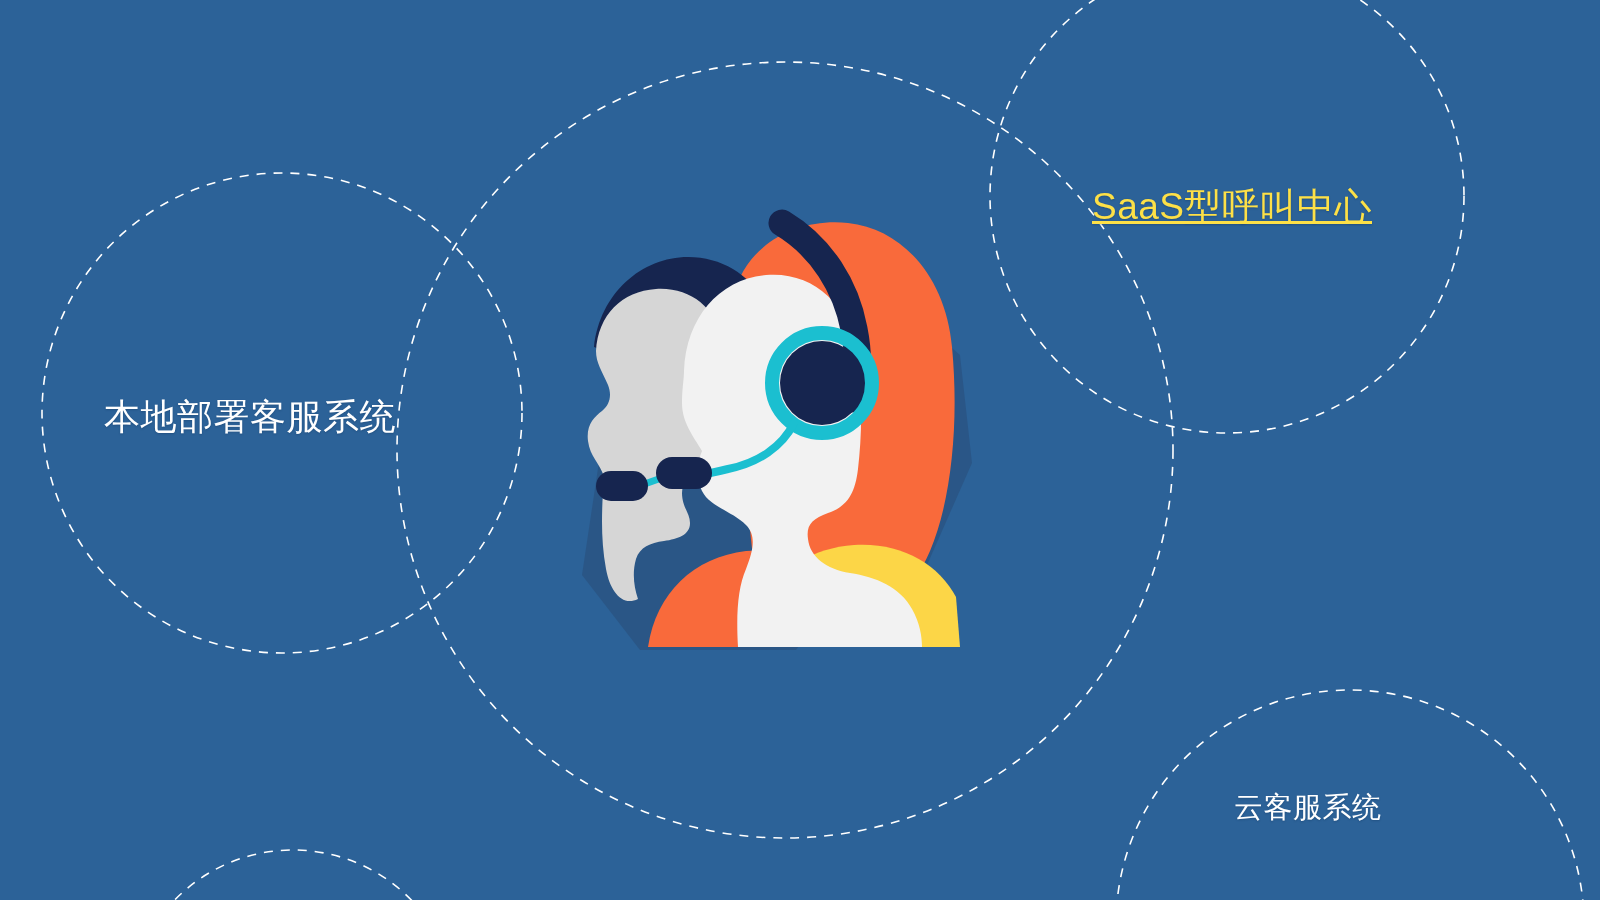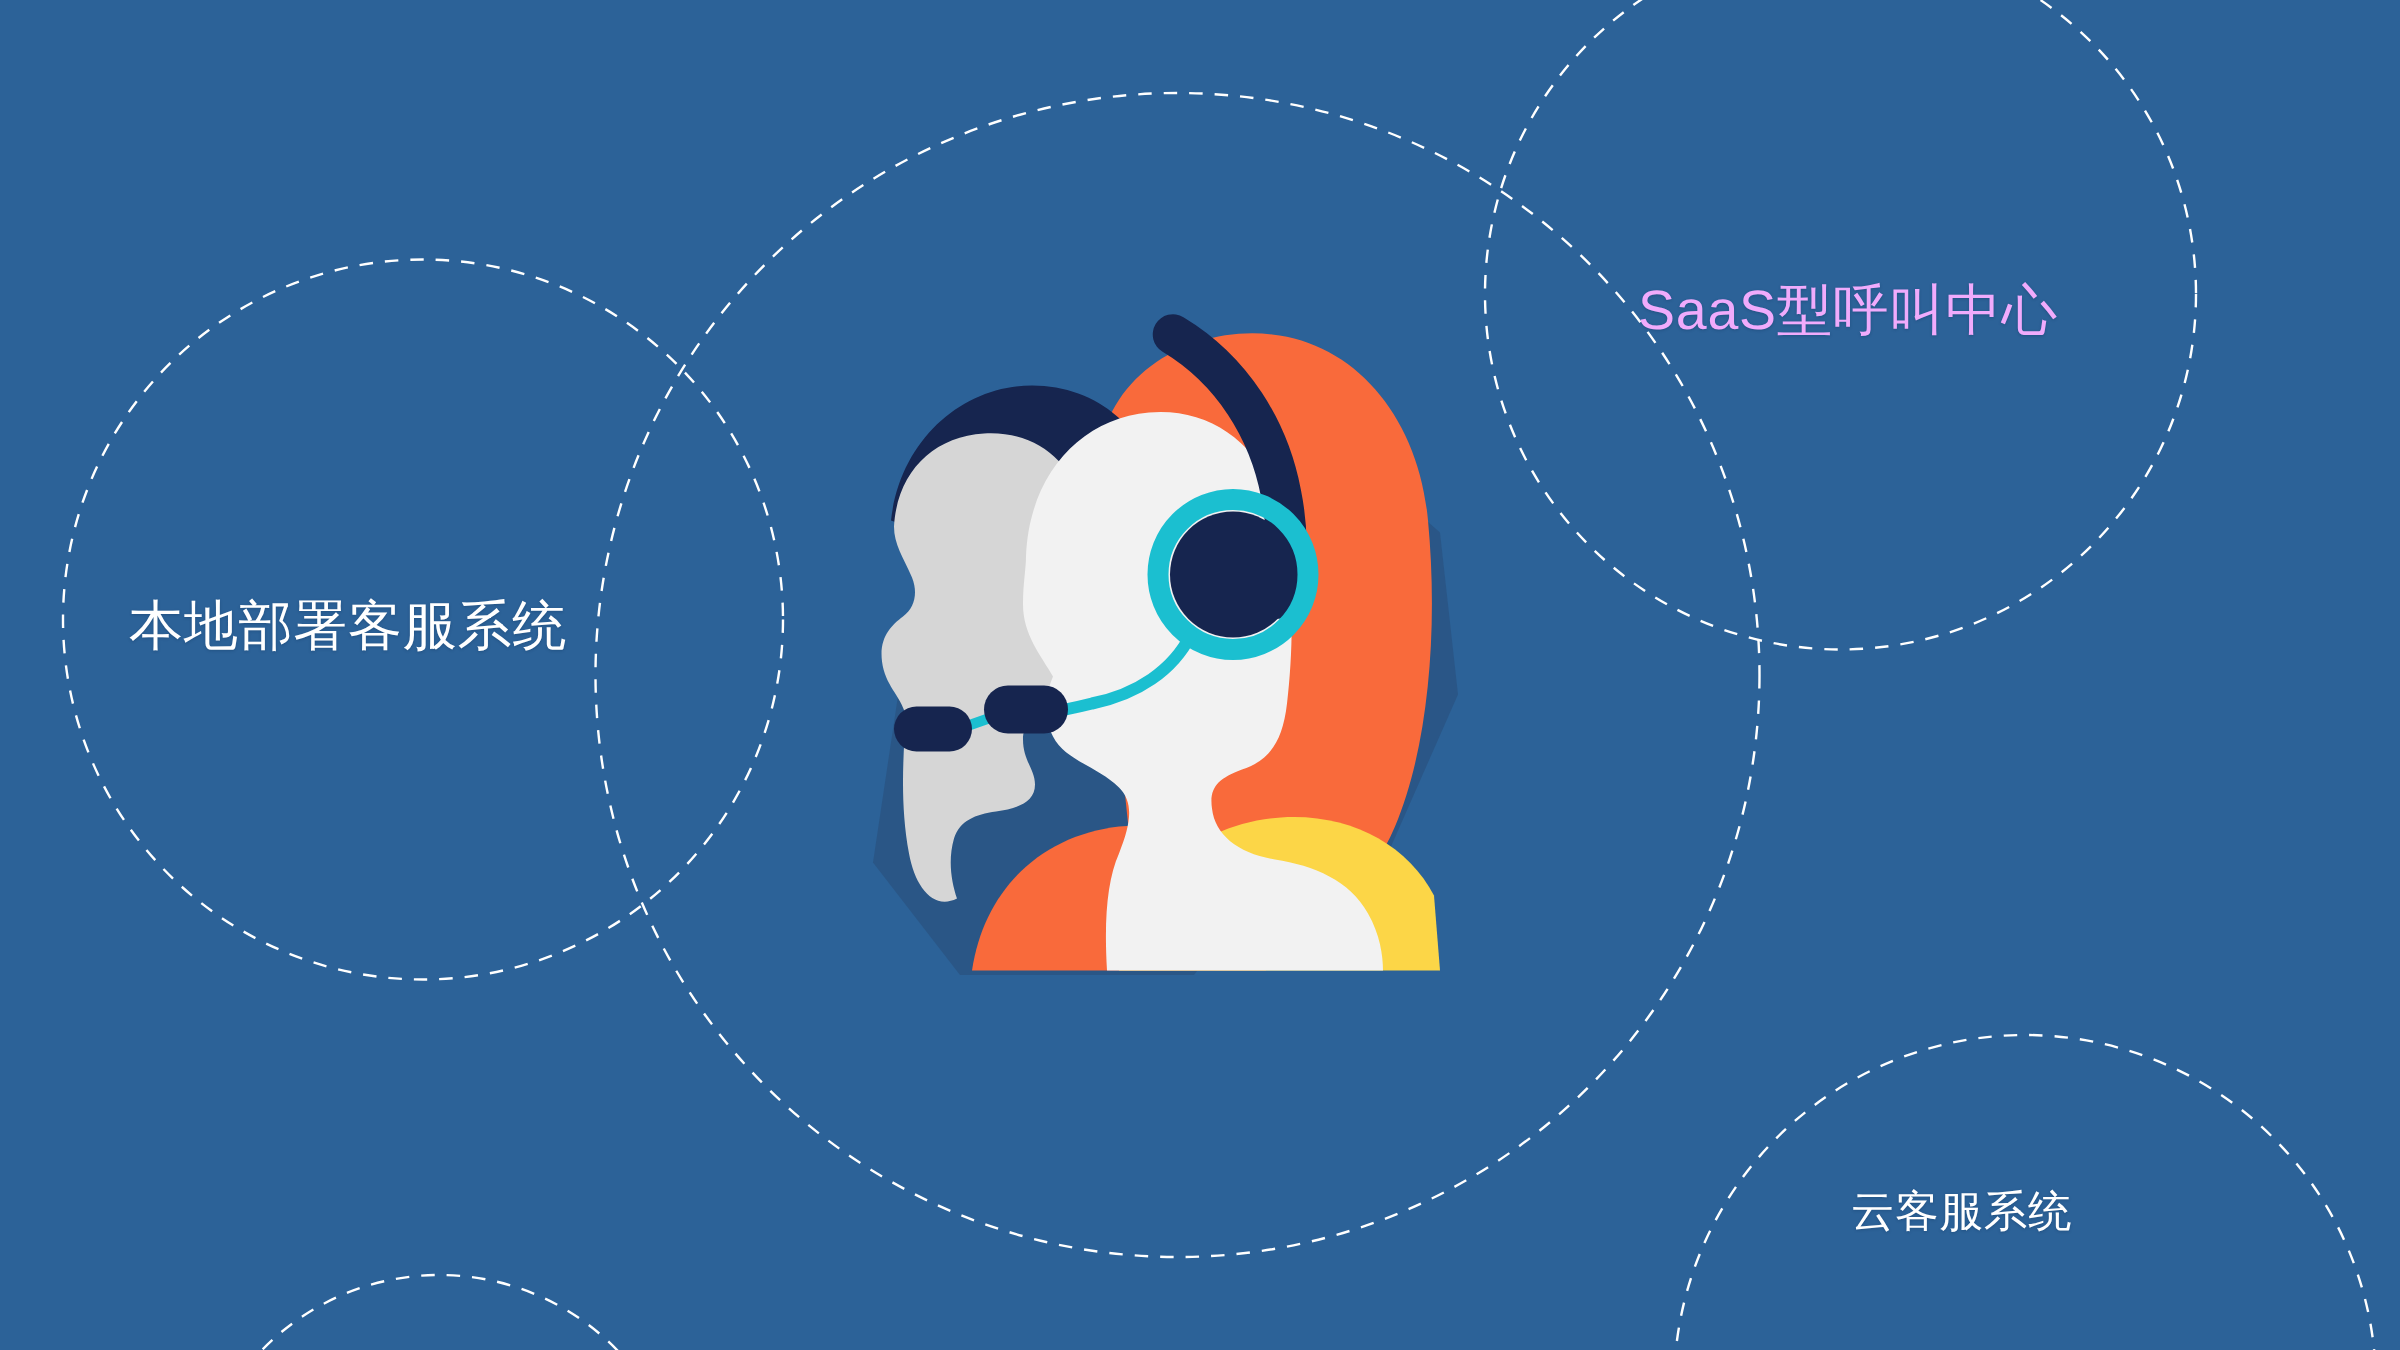--- a/index.html
+++ b/index.html
@@ -34,21 +34,21 @@
   }
   .label {
     position: absolute;
     color: #ffffff;
     font-weight: 400;
     white-space: nowrap;
     letter-spacing: 0.5px;
     text-shadow: 0 1px 2px rgba(10,40,75,0.28);
   }
   #label-local {
-    left: 86px;
+    left: 104px;
     top: 393px;
     font-size: 36px;
   }
   #label-saas {
     left: 1092px;
     top: 182px;
     font-size: 37px;
   }
   #label-cloud {
     left: 1234px;
@@ -144,17 +144,17 @@
     <circle cx="262" cy="188" r="42" fill="#16254f"></circle>
 
     <path fill="none" stroke="#1bbfd0" stroke-width="8" stroke-linecap="round" d="M234 228 C222 252, 198 268, 168 274 C156 277, 146 279, 138 280"></path>
 
     <rect x="96" y="262" width="56" height="32" rx="16" fill="#16254f"></rect>
 
   </svg>
 
   <div class="label" id="label-local" style="color: rgb(255, 255, 255); font-size: 36px;">本地部署客服系统</div>
 
-  <div class="label" id="label-saas" style="color: #f0abfc; font-size: 37px;">SaaS型呼叫中心</div>
+  <div class="label" id="label-saas" style="color: #fde047; font-size: 37px; text-decoration: underline;">SaaS型呼叫中心</div>
 
   <div class="label" id="label-cloud" style="color: rgb(255, 255, 255); font-size: 29px;">云客服系统</div>
 
 </div>
 
 </body></html>

